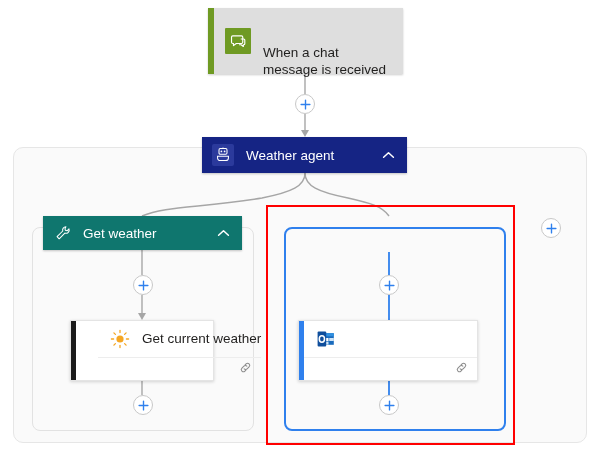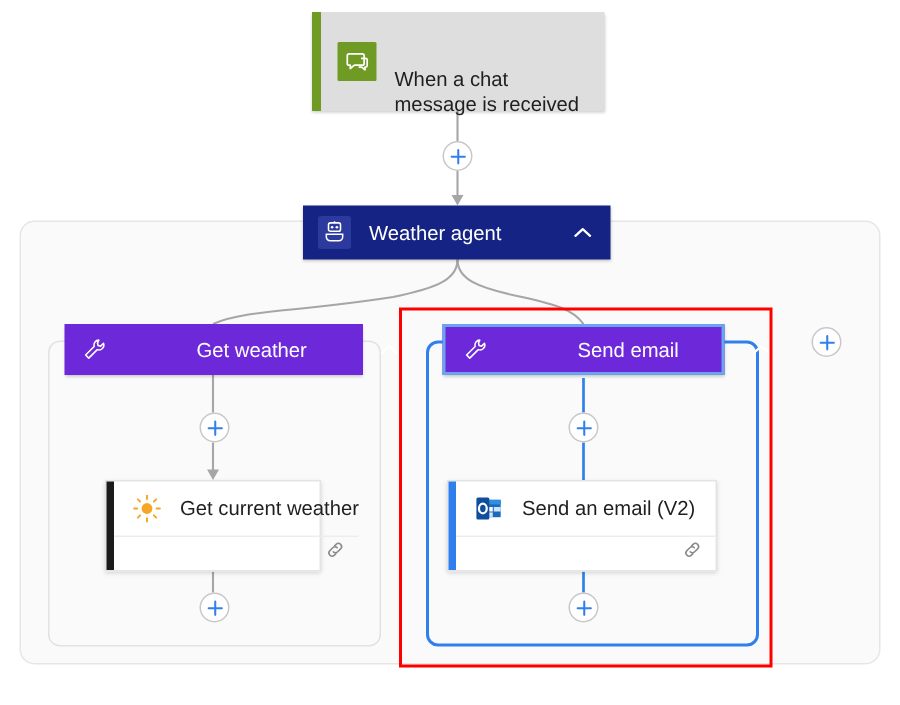--- a/index.html
+++ b/index.html
@@ -106,23 +106,22 @@
     padding-left: 10px;
   }
   .agent-bar .hdr-icon {
     width: 22px; height: 22px;
     background: #2b3a9c;
     border-radius: 2px;
   }
 
   .tool-bar {
     height: 34px;
-    background: #6d28d9;
+    background: #0f766e;
     padding-left: 12px;
-    gap: 48px;
   }
   .tool-bar-left  { left: 43px;  top: 216px; width: 199px; }
   .tool-bar-right {
     left: 295px; top: 216px; width: 188px;
     border: 2px solid #6aa4ee;
   }
 
   
   .group-box {
     position: absolute;
@@ -203,21 +202,21 @@
   }
   .action-footer {
     height: 23px;
     display: flex;
     align-items: center;
     justify-content: flex-end;
     padding-right: 9px;
   }
 
   .card-weather {
-    left: 70px; top: 320px; width: 144px; height: 61px;
+    left: 70px; top: 320px; width: 144px; height: 61px; gap: 22px;
   }
   .card-weather .action-accent { background: #1b1b1b; }
 
   .card-email {
     left: 298px; top: 320px; width: 180px; height: 61px;
   }
   .card-email .action-accent { background: #2f80ed; }
 
   
   .plus-btn {
@@ -306,33 +305,20 @@
       </svg>
     </div>
     <div class="hdr-label">Get weather</div>
     <div class="hdr-chevron">
       <svg width="13" height="8" viewBox="0 0 14 9">
         <polyline points="1.5,7 7,2 12.5,7" fill="none" stroke="#ffffff" stroke-width="1.7" stroke-linecap="round" stroke-linejoin="round"></polyline>
       </svg>
     </div>
   </div>
 
-  <div class="header-bar tool-bar tool-bar-right">
-    <div class="hdr-icon">
-      <svg width="16" height="16" viewBox="0 0 20 20">
-        <path d="M13.6 2.2a4.1 4.1 0 0 0-3.9 5.3L2.6 14.6l2.6 2.6 7.1-7.1a4.1 4.1 0 0 0 5.2-5.3l-2.4 2.4-2.1-.5-.5-2.1z" fill="none" stroke="#ffffff" stroke-width="1.3" stroke-linejoin="round"></path>
-      </svg>
-    </div>
-    <div class="hdr-label">Send email</div>
-    <div class="hdr-chevron">
-      <svg width="13" height="8" viewBox="0 0 14 9">
-        <polyline points="1.5,7 7,2 12.5,7" fill="none" stroke="#ffffff" stroke-width="1.7" stroke-linecap="round" stroke-linejoin="round"></polyline>
-      </svg>
-    </div>
-  </div>
 
   <div class="action-card card-weather">
     <div class="action-accent"></div>
     <div class="action-body">
       <div class="action-main">
         <div class="action-icon">
           <svg width="20" height="20" viewBox="0 0 20 20">
             <circle cx="10" cy="10" r="3.6" fill="#f5a623"></circle>
             <g stroke="#f5a623" stroke-width="1.3" stroke-linecap="round">
               <line x1="10" y1="1.4" x2="10" y2="3.6"></line>
@@ -367,21 +353,20 @@
           <svg width="20" height="20" viewBox="0 0 20 20">
             <rect x="7.6" y="4.2" width="10.2" height="11.6" fill="#1a6bbd"></rect>
             <rect x="7.6" y="4.2" width="10.2" height="3.1" fill="#2f8fe0"></rect>
             <rect x="7.6" y="9.0" width="4.9" height="3.0" fill="#ffffff"></rect>
             <rect x="13.2" y="9.0" width="4.6" height="3.0" fill="#cfe4f7"></rect>
             <rect x="7.6" y="12.6" width="4.9" height="3.0" fill="#cfe4f7"></rect>
             <rect x="1.6" y="2.6" width="8.6" height="14.8" rx="1" fill="#0f4e9c"></rect>
             <ellipse cx="5.9" cy="10.0" rx="2.6" ry="3.2" fill="none" stroke="#ffffff" stroke-width="1.5"></ellipse>
           </svg>
         </div>
-        <div class="action-label">Send an email (V2)</div>
       </div>
       <div class="action-footer">
         <span>
           <svg width="13" height="13" viewBox="0 0 16 16">
             <path d="M6.3 9.7a2.6 2.6 0 0 0 3.7 0l2.4-2.4a2.6 2.6 0 0 0-3.7-3.7L7.5 4.8" fill="none" stroke="#8a8a8a" stroke-width="1.25" stroke-linecap="round"></path>
             <path d="M9.7 6.3a2.6 2.6 0 0 0-3.7 0L3.6 8.7a2.6 2.6 0 0 0 3.7 3.7l1.2-1.2" fill="none" stroke="#8a8a8a" stroke-width="1.25" stroke-linecap="round"></path>
           </svg>
         </span>
       </div>
     </div>

